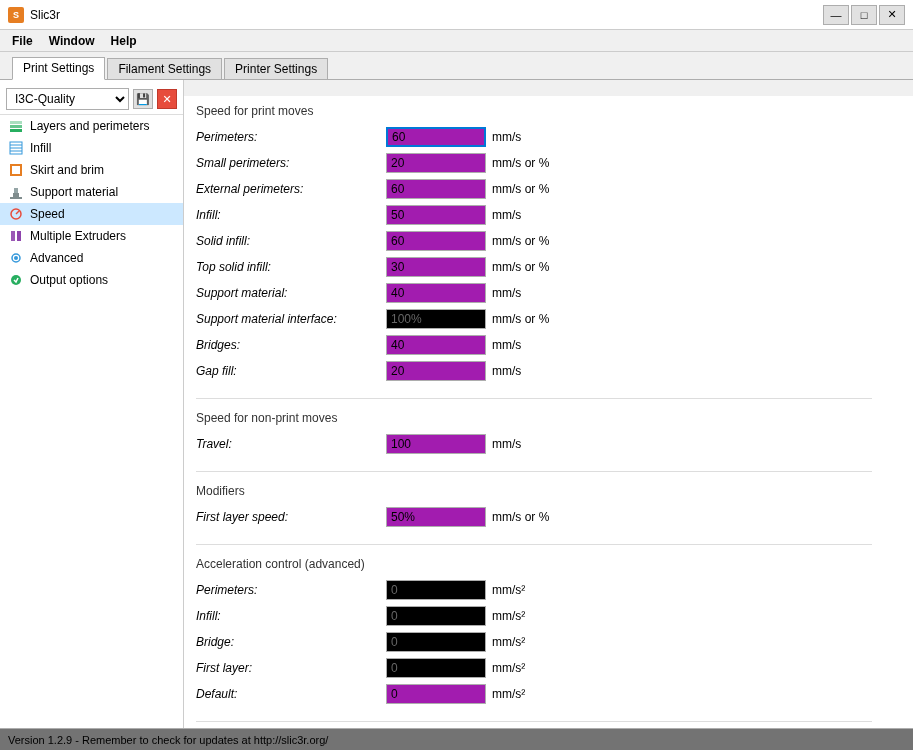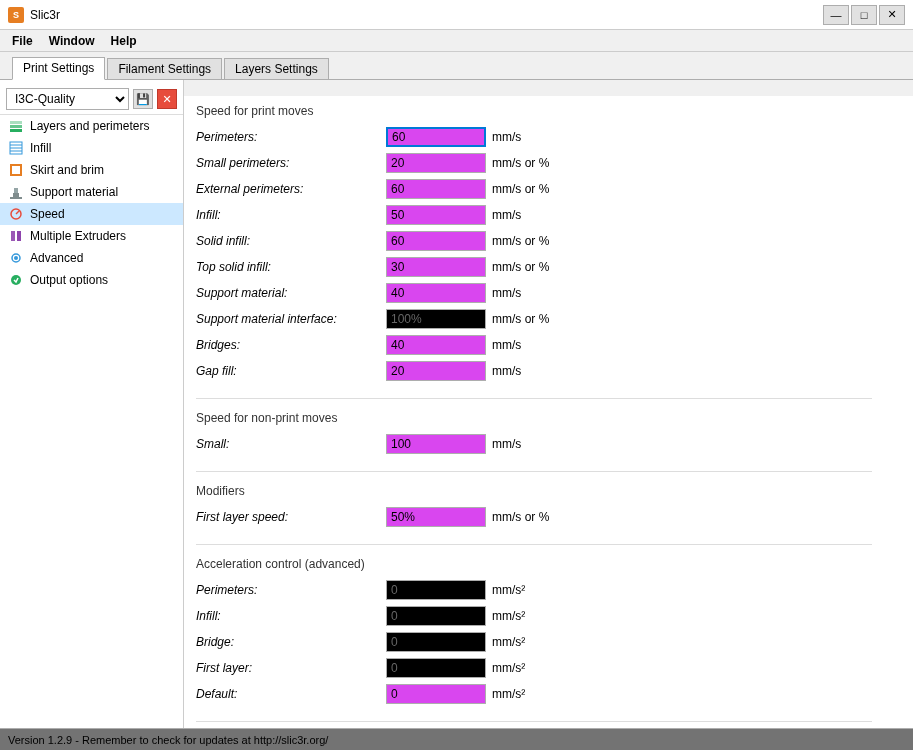--- a/index.html
+++ b/index.html
@@ -37,21 +37,21 @@
     .content { flex: 1; overflow-y: scroll; overflow-x: hidden; background: #fff; margin-top: 16px; }
     .content-inner { padding: 8px 12px; max-width: 700px; }
     
     
     .section { margin-bottom: 16px; }
     .section-title { font-size: 12px; color: #333; margin-bottom: 8px; font-weight: normal; }
     
     
     .form-row { display: flex; align-items: center; margin-bottom: 4px; min-height: 22px; }
     .form-label { width: 190px; font-size: 12px; color: #000; flex-shrink: 0; font-style: italic; }
-    .form-input { width: 100px; border: 1px solid #adadad; padding: 1px 4px; font-size: 12px; height: 20px; background: #d946ef; }
+    .form-input { width: 100px; border: 1px solid #adadad; padding: 1px 4px; font-size: 12px; height: 20px; background: #a21caf; }
     .form-input.disabled { background: #000000; color: #666; }
     .form-input.highlight { border-color: #0078d7; border-width: 2px; }
     .form-unit { margin-left: 6px; font-size: 12px; color: #000; }
     
     
     .section-divider { border: none; border-top: 1px solid #ddd; margin: 12px 0; }
     
     
     .status-bar { height: 22px; background: #737373; border-top: 1px solid #adadad; display: flex; align-items: center; padding: 0 8px; font-size: 11px; color: #000; }
     
@@ -78,21 +78,21 @@
 
 <div class="menu-bar">
   <span class="menu-item">File</span>
   <span class="menu-item">Window</span>
   <span class="menu-item">Help</span>
 </div>
 
 <div class="tab-bar">
   <div class="tab active">Print Settings</div>
   <div class="tab">Filament Settings</div>
-  <div class="tab">Layers Settings</div>
+  <div class="tab">Printer Settings</div>
 </div>
 
 <div class="main-layout">
 
   <div class="sidebar">
     <div class="sidebar-preset">
       <select class="preset-select">
         <option>I3C-Quality</option>
       </select>
       <button class="preset-btn">💾</button>
@@ -250,21 +250,21 @@
           <span class="form-unit">mm/s</span>
         </div>
       </div>
 
       <hr class="section-divider">
 
       <div class="section">
         <div class="section-title">Speed for non-print moves</div>
 
         <div class="form-row">
-          <span class="form-label">Small:</span>
+          <span class="form-label">Travel:</span>
           <input class="form-input" type="text" value="100" style="">
           <span class="form-unit">mm/s</span>
         </div>
       </div>
 
       <hr class="section-divider">
 
       <div class="section">
         <div class="section-title">Modifiers</div>
 

